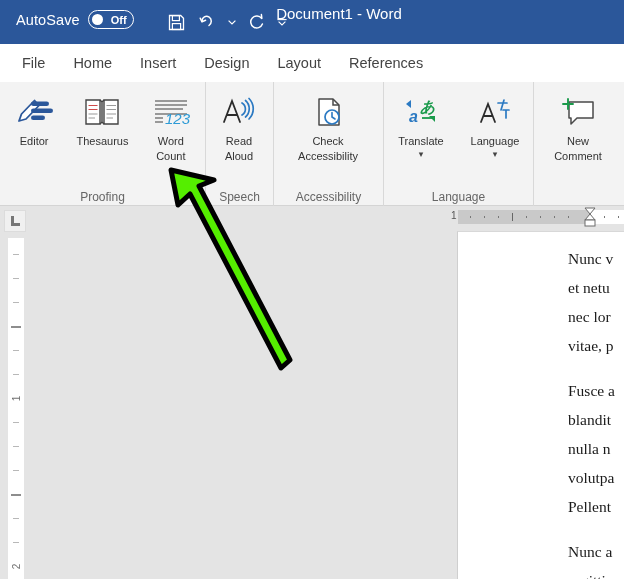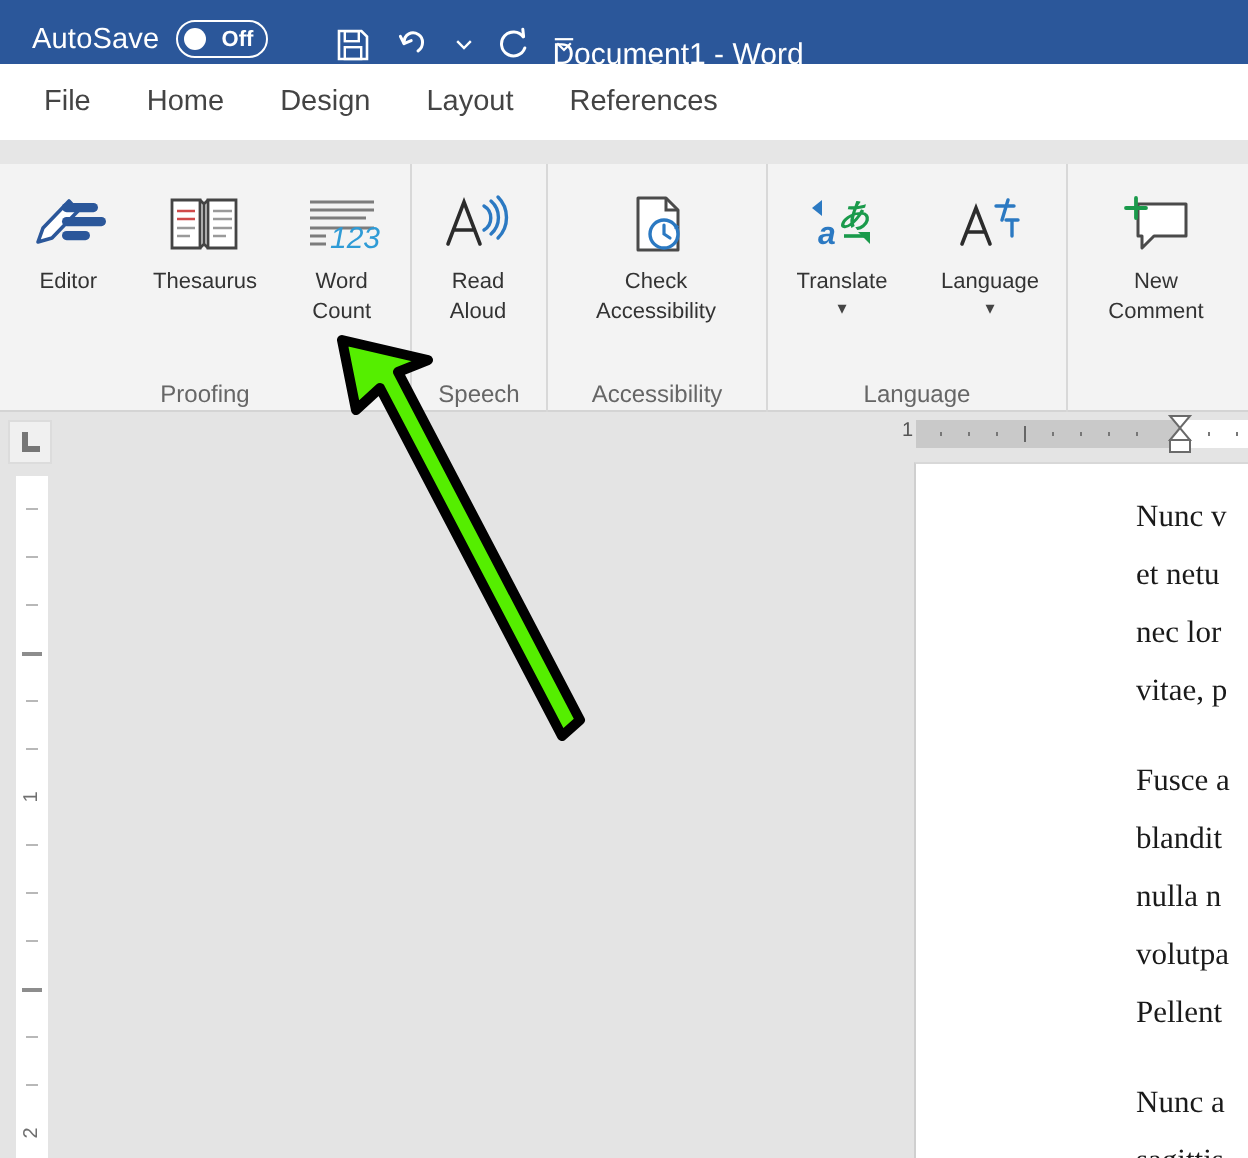--- a/index.html
+++ b/index.html
@@ -36,28 +36,28 @@
   .autosave-state {
     position: absolute; right: 6px; font-size: 11px; color: #ffffff; font-weight: bold;
   }
   .qat { position: absolute; left: 162px; top: 8px; display: flex; align-items: center; gap: 3px; }
   .qat-btn {
     width: 28px; height: 28px; display: flex;
     align-items: center; justify-content: center;
   }
   .qat-btn.narrow { width: 16px; }
   .doc-title {
-    position: absolute; left: 0; top: 19px; width: 496px;
+    position: absolute; left: 0; top: 5px; width: 496px;
     text-align: center; font-size: 15px; color: #ffffff;
     padding-left: 182px;
   }
 
   
   .tabstrip {
-    position: absolute; top: 32px; left: 0;
+    position: absolute; top: 44px; left: 0;
     width: 624px; height: 38px;
     background: #ffffff;
   }
   .tabs { display: flex; align-items: center; height: 38px; padding-left: 8px; }
   .tab {
     font-size: 14.5px; color: #444444;
     padding: 0 14px; height: 38px;
     display: flex; align-items: center;
     white-space: nowrap;
   }
@@ -213,20 +213,21 @@
       </span>
     </div>
 
     <div class="doc-title">Document1  -  Word</div>
   </div>
 
   <div class="tabstrip">
     <div class="tabs">
       <div class="tab">File</div>
       <div class="tab">Home</div>
+      <div class="tab">Insert</div>
       <div class="tab">Design</div>
       <div class="tab">Layout</div>
       <div class="tab">References</div>
     </div>
   </div>
 
   <div class="ribbon">
     <div class="groups">
 
       <div class="group" style="width:205px">

